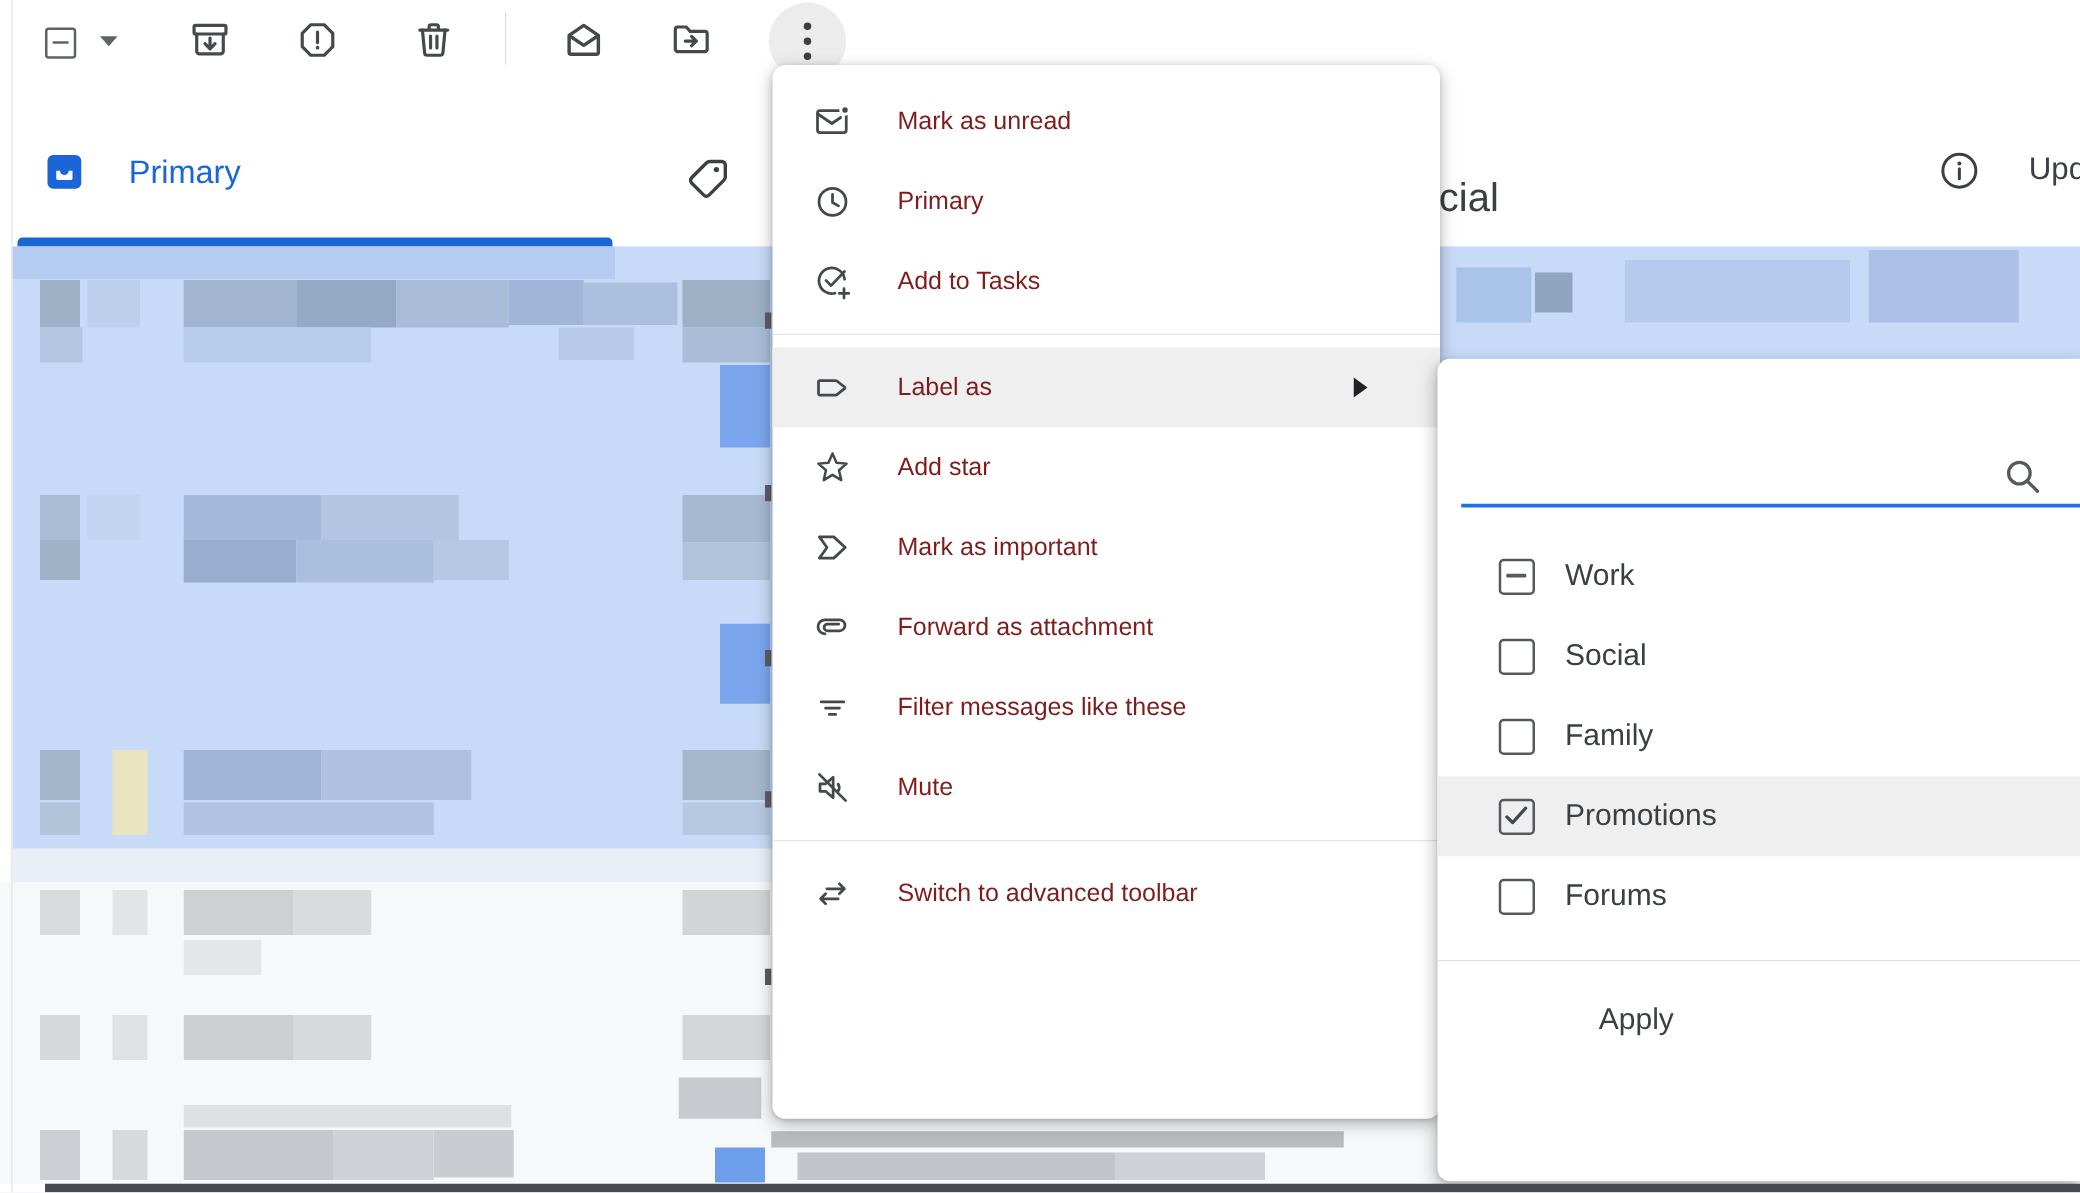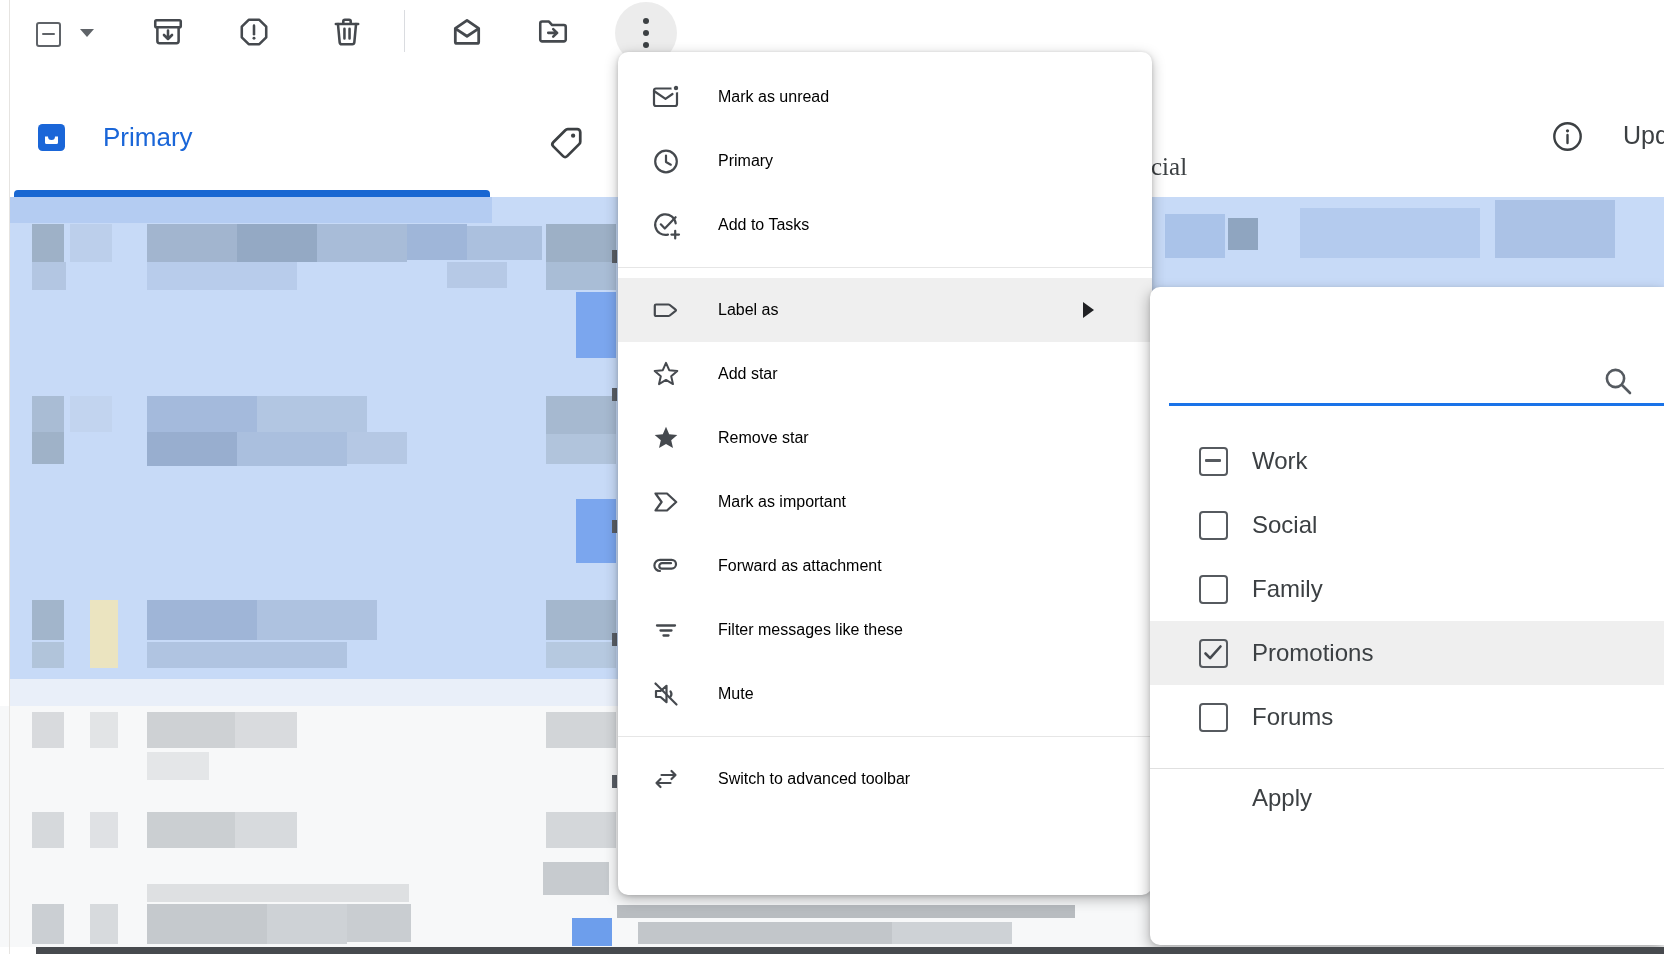--- a/index.html
+++ b/index.html
@@ -13,33 +13,33 @@
   #sel-box{left:36px;top:22px;width:21px;height:21px;border:2.5px solid #5f6368;border-radius:3px;position:absolute;}
   #sel-box::after{content:"";position:absolute;left:4px;top:8.5px;width:13px;height:2.6px;background:#5f6368;border-radius:1px;}
   #sel-caret{position:absolute;left:80px;top:29px;width:0;height:0;border-left:7px solid transparent;
              border-right:7px solid transparent;border-top:8px solid #5f6368;}
   #tb-divider{position:absolute;left:404px;top:10px;width:1px;height:42px;background:#dadce0;}
   #dots-circle{position:absolute;left:615px;top:2px;width:62px;height:62px;border-radius:50%;background:#ececec;z-index:2;}
   #dots-circle .dot{position:absolute;left:28px;width:6px;height:6px;border-radius:50%;background:#3c4043;}
   
   #tab-primary-label{position:absolute;left:103px;top:122px;font-size:26px;font-weight:500;color:#1a66d8;}
   #tab-indicator{position:absolute;left:14px;top:190px;width:476px;height:7px;background:#1967d2;border-radius:4px 4px 0 0;z-index:3;}
-  #tab-social-partial{position:absolute;left:1151px;top:153px;font-size:25px;color:#3c4043;font-family:Liberation Serif, serif;}
+  #tab-social-partial{position:absolute;left:1151px;top:140px;font-size:32px;color:#3c4043;}
   #tab-upd-partial{position:absolute;left:1623px;top:121px;font-size:25px;color:#3c4043;white-space:nowrap;}
   
   #list{position:absolute;left:0;top:190px;width:1664px;height:764px;z-index:0;}
   #leftline{position:absolute;left:9px;top:0;width:1px;height:954px;background:#e6e4e1;z-index:4;}
   #bottom-strip{position:absolute;left:36px;top:947px;width:1628px;height:7px;background:#474a4e;z-index:8;}
   .stub{position:absolute;width:5px;height:13px;background:#5a5f66;z-index:1;}
   
   #menu{position:absolute;left:618px;top:52px;width:534px;height:843px;background:#fff;border-radius:10px;
         box-shadow:0 4px 14px rgba(0,0,0,.28),0 1px 4px rgba(0,0,0,.14);z-index:5;padding:13px 0;box-sizing:border-box;}
   .mi{position:relative;display:flex;align-items:center;height:64px;cursor:pointer;}
   .mi svg{margin-left:33px;flex:0 0 auto;}
-  .mi .lbl{margin-left:37px;font-size:16px;color:#000000;white-space:nowrap;}
+  .mi .lbl{margin-left:37px;font-size:20px;color:#7f1d1d;white-space:nowrap;}
   .mi.hl{background:#efefef;}
   .mdv{height:1px;background:#e6e6e6;margin:10px 0;}
   .subarrow{position:absolute;right:58px;top:50%;margin-top:-8px;width:0;height:0;
             border-top:8px solid transparent;border-bottom:8px solid transparent;border-left:11px solid #202124;}
   
   #submenu{position:absolute;left:1150px;top:287px;width:514px;height:658px;background:#fff;
            border-radius:10px 0 0 10px;box-shadow:-2px 5px 14px rgba(0,0,0,.25),0 1px 4px rgba(0,0,0,.12);
            z-index:6;box-sizing:border-box;padding-top:40px;}
   #submenu-title{margin-left:19px;font-size:24px;color:#202124;line-height:28px;}
   #search-row{position:relative;margin-left:19px;height:76px;border-bottom:3px solid #1a73e8;}
@@ -48,21 +48,21 @@
   #search-glass{position:absolute;right:30px;bottom:6px;}
   #label-list{margin-top:23px;}
   .lrow{display:flex;align-items:center;height:64px;cursor:pointer;}
   .lrow.hl{background:#efefef;}
   .cb{position:relative;width:29px;height:29px;margin-left:49px;border:2.5px solid #565a5f;border-radius:4px;
       box-sizing:border-box;flex:0 0 auto;}
   .cb.ind::after{content:"";position:absolute;left:4px;top:10.5px;width:16px;height:3px;background:#565a5f;border-radius:1px;}
   .cb.chk svg{position:absolute;left:-1px;top:-1px;}
   .lrow .lbl{margin-left:24px;font-size:24px;color:#3c4043;}
   #apply-divider{height:1px;background:#e0e0e0;margin-top:19px;}
-  #apply-row{display:flex;align-items:flex-start;height:64px;margin-top:15px;cursor:pointer;}
+  #apply-row{display:flex;align-items:center;height:64px;margin-top:15px;cursor:pointer;padding-left:27px;}
   #apply-row .lbl{margin-left:102px;font-size:24px;color:#3c4043;}
 </style>
 </head>
 <body>
 
 <div id="screen">
 
   <div id="list">
 
     <div class="bk" style="left:10px;top:7px;width:1654px;height:482px;background:#c7daf7;"></div>
@@ -246,26 +246,20 @@
       <span class="subarrow"></span>
     </div>
 
     <div class="mi">
       <svg width="30" height="30" viewBox="0 0 30 30" fill="none" stroke="#45494e" stroke-width="2" stroke-linejoin="round">
         <path d="M15 3.8 l3.2 7.4 8.1 .7 -6.1 5.3 1.8 7.9 -7 -4.2 -7 4.2 1.8 -7.9 -6.1 -5.3 8.1 -.7 Z"></path>
       </svg>
       <span class="lbl">Add star</span>
     </div>
 
-    <div class="mi">
-      <svg width="30" height="30" viewBox="0 0 30 30">
-        <path d="M15 3.8 l3.2 7.4 8.1 .7 -6.1 5.3 1.8 7.9 -7 -4.2 -7 4.2 1.8 -7.9 -6.1 -5.3 8.1 -.7 Z" fill="#45494e"></path>
-      </svg>
-      <span class="lbl">Remove star</span>
-    </div>
 
     <div class="mi">
       <svg width="30" height="30" viewBox="0 0 30 30" fill="none" stroke="#45494e" stroke-width="2.2" stroke-linejoin="round">
         <path d="M4.5 6.5 H16 L25.2 15 L16 23.5 H4.5 L10.6 15 Z"></path>
       </svg>
       <span class="lbl">Mark as important</span>
     </div>
 
 
     <div class="mi">

